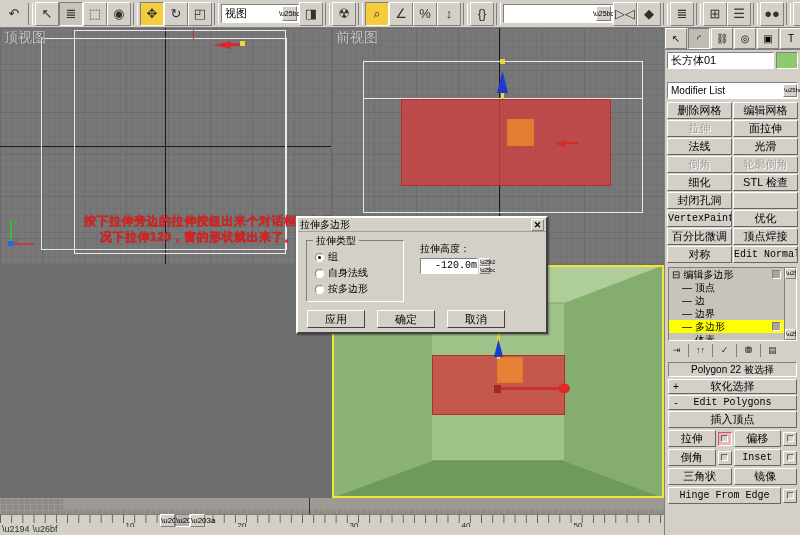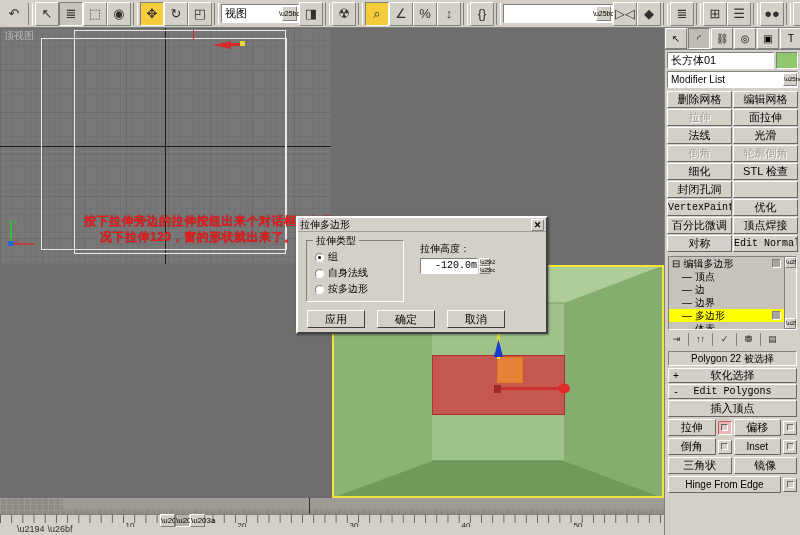--- a/index.html
+++ b/index.html
@@ -45,21 +45,21 @@
   }
 
   
   .viewports {
     position: absolute; left: 0; top: 28px; width: 664px; height: 470px;
     background: #6e6e6e;
   }
   .vp { position: absolute; overflow: hidden; }
   .vp-label {
     position: absolute; left: 4px; top: 1px;
-    font-size: 10px; color: #c8c8c8; z-index: 5;
+    font-size: 14px; color: #c8c8c8; z-index: 5;
     font-family: "Liberation Sans", sans-serif;
     text-shadow: 0 0 1px #444;
   }
   .vp-grid {
     position: absolute; inset: 0;
     background-color: #787878;
     background-image:
       linear-gradient(to right, rgba(110,110,110,.55) 1px, transparent 1px),
       linear-gradient(to bottom, rgba(110,110,110,.55) 1px, transparent 1px),
       linear-gradient(to right, rgba(100,100,100,.75) 1px, transparent 1px),
@@ -163,21 +163,21 @@
     overflow: hidden;
   }
   .cp-tabs { display: flex; height: 22px; border-bottom: 1px solid #808080; }
   .cp-tab {
     width: 22px; height: 21px; margin-right: 1px;
     border: 1px solid; border-color: #fff #808080 #808080 #fff;
     background: #d4d0c8; display: flex; align-items: center; justify-content: center;
     font-size: 10px; flex: none;
   }
   .cp-tab.sel { background: #c0bcb4; border-color: #808080 #fff #fff #808080; }
-  .cp-namebar { display: flex; padding: 2px 2px 1px 2px; }
+  .cp-namebar { display: flex; padding: 2px 2px 12px 2px; }
   .cp-name {
     flex: 1; height: 17px; background: #fff;
     border: 1px solid; border-color: #808080 #fff #fff #808080;
     font-size: 11px; padding-left: 3px; line-height: 15px; color: #000;
   }
   .cp-swatch {
     width: 22px; height: 17px; margin-left: 2px; background: #8fc86f;
     border: 1px solid; border-color: #808080 #fff #fff #808080;
   }
   .cp-modlist {
@@ -252,21 +252,21 @@
   .rollup .pm { width: 14px; text-align: center; font-size: 10px; }
   .rollup .rtxt { flex: 1; text-align: center; padding-right: 14px; }
   .rollup .rtxt.mono { font-family: "Liberation Mono", monospace; font-size: 10px; }
 
   .eprow { display: flex; gap: 2px; padding: 1px 3px; align-items: center; }
   .epbtn {
     flex: 1; height: 17px; background: #d4d0c8;
     border: 1px solid; border-color: #fff #666 #666 #fff;
     font-size: 11px; text-align: center; line-height: 15px; color: #000;
   }
-  .epbtn.mono { font-family: Liberation Sans, sans-serif; font-size: 10px; }
+  .epbtn.mono { font-family: Liberation Mono, monospace; font-size: 10px; }
   .epbox {
     width: 14px; height: 14px; background: #d4d0c8;
     border: 1px solid; border-color: #fff #666 #666 #fff;
     display: flex; align-items: center; justify-content: center; flex: none;
   }
   .epbox.hl { background: #f0b6b6; border-color: #c06060 #fff #fff #c06060; }
   .epbox i {
     display: block; width: 7px; height: 7px; background: #d4d0c8;
     border: 1px solid; border-color: #666 #fff #fff #666;
   }
@@ -311,21 +311,21 @@
   .nav-arrows {
     position: absolute; left: 160px; top: 16px; display: flex; z-index: 4;
   }
   .nav-arrows div {
     width: 15px; height: 13px; background: #d4d0c8;
     border: 1px solid; border-color: #fff #808080 #808080 #fff;
     font-size: 8px; text-align: center; line-height: 11px;
   }
   .nav-arrows div.sel { background: #b8b4ac; border-color: #808080 #fff #fff #808080; }
   .bb-icons {
-    position: absolute; left: 17px; top: 26px; display: flex; gap: 3px; align-items: center;
+    position: absolute; left: 2px; top: 26px; display: flex; gap: 3px; align-items: center;
     font-size: 9px; color: #303030;
   }
 </style>
 </head>
 <body>
 
 <div id="app">
 
   <div class="toolbar">
     <div id="tb-group1" style="display:flex;align-items:center;">
@@ -399,20 +399,39 @@
         <line x1="5" y1="28" x2="28" y2="28" stroke="#d42b2b" stroke-width="1.5"></line>
         <rect x="2" y="25" width="6" height="6" fill="#2a6ad0"></rect>
         <text x="7" y="8" font-size="6" fill="#2ad02a">Y</text>
         <text x="8" y="27" font-size="6" fill="#d42b2b">X</text>
       </svg>
       <div class="vp-label">顶视图</div>
       <div class="annot" style="left:84px;top:185px;">按下拉伸旁边的拉伸按纽出来个对话框，在组的情</div>
       <div class="annot" style="left:100px;top:201px;">况下拉伸120，窗的形状就出来了。呵呵</div>
     </div>
 
+    <div class="vp" style="left:332px;top:0;width:332px;height:236px;">
+      <div class="vp-grid"></div>
+      <div class="axis-v" style="left:167px;"></div>
+      <div class="wire" style="left:31px;top:33px;width:280px;height:152px;"></div>
+      <div class="wire" style="left:31px;top:70px;width:280px;height:0;border-width:1px 0 0 0;"></div>
+      <div class="redpoly" style="left:69px;top:71px;width:210px;height:87px;"></div>
+      <div class="gizmo-box" style="left:175px;top:91px;width:27px;height:27px;"></div>
+
+      <svg style="position:absolute;left:163px;top:31px;" width="16" height="42">
+        <rect x="6" y="18" width="3" height="22" fill="#e8d83a"></rect>
+        <polygon points="7.5,12 2,34 13,34" fill="#1a3ad0"></polygon>
+        <rect x="5" y="0" width="5" height="5" fill="#e8d83a"></rect>
+      </svg>
+      <svg style="position:absolute;left:222px;top:111px;" width="26" height="9">
+        <polygon points="0,4.5 12,1 12,8" fill="#d42b2b"></polygon>
+        <rect x="11" y="3" width="13" height="2" fill="#d42b2b"></rect>
+      </svg>
+      <div class="vp-label">前视图</div>
+    </div>
 
 
     <div class="vp persp" style="left:332px;top:237px;width:332px;height:233px;">
 
       <div style="position:absolute;inset:0;background:#9dc186;"></div>
       <svg style="position:absolute;left:0;top:0;" width="332" height="233">
         <polygon points="0,0 332,0 332,233 0,233" fill="#9ec389"></polygon>
         <polygon points="0,0 100,38 100,196 0,233" fill="#8bb375"></polygon>
         <polygon points="332,0 232,38 232,196 332,233" fill="#85ad6f"></polygon>
         <polygon points="0,233 100,196 232,196 332,233" fill="#6f9a5c"></polygon>

